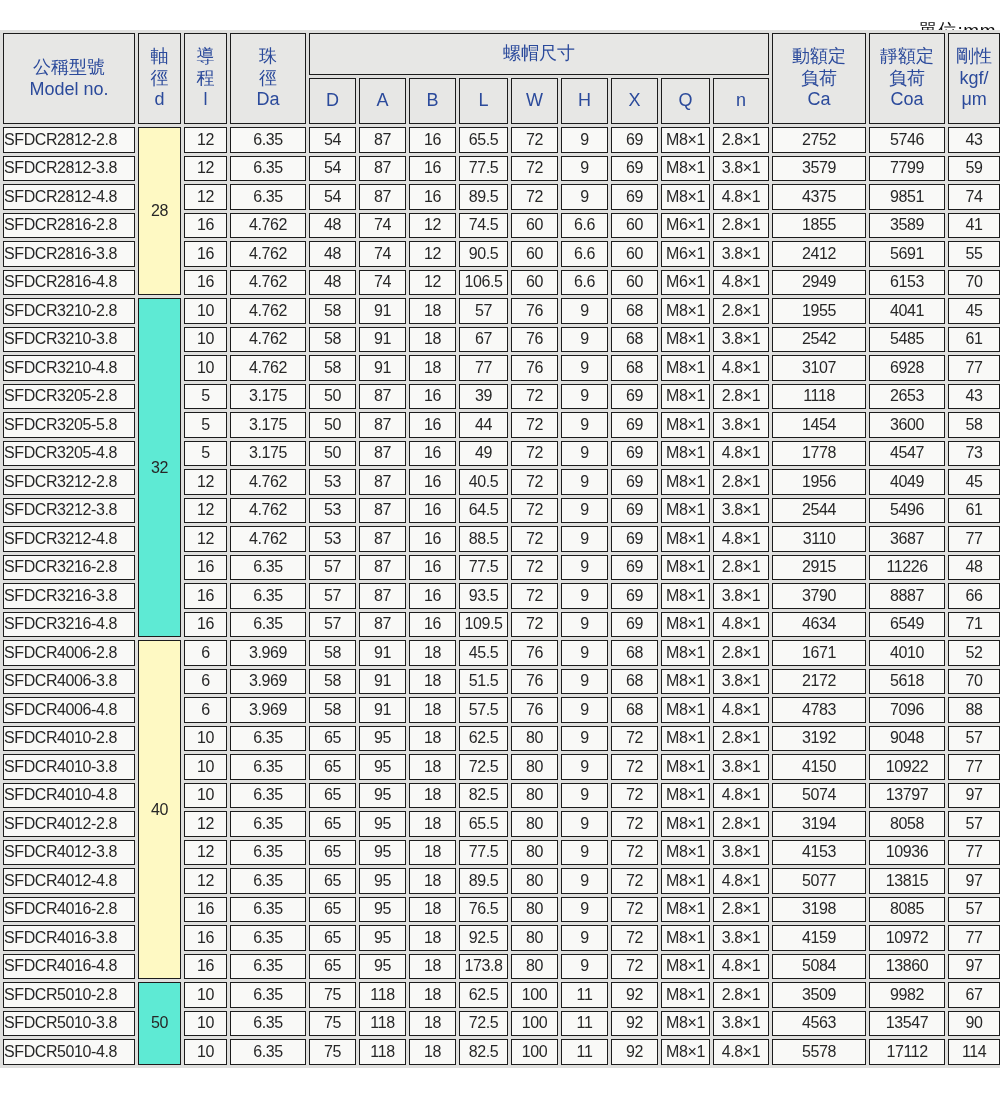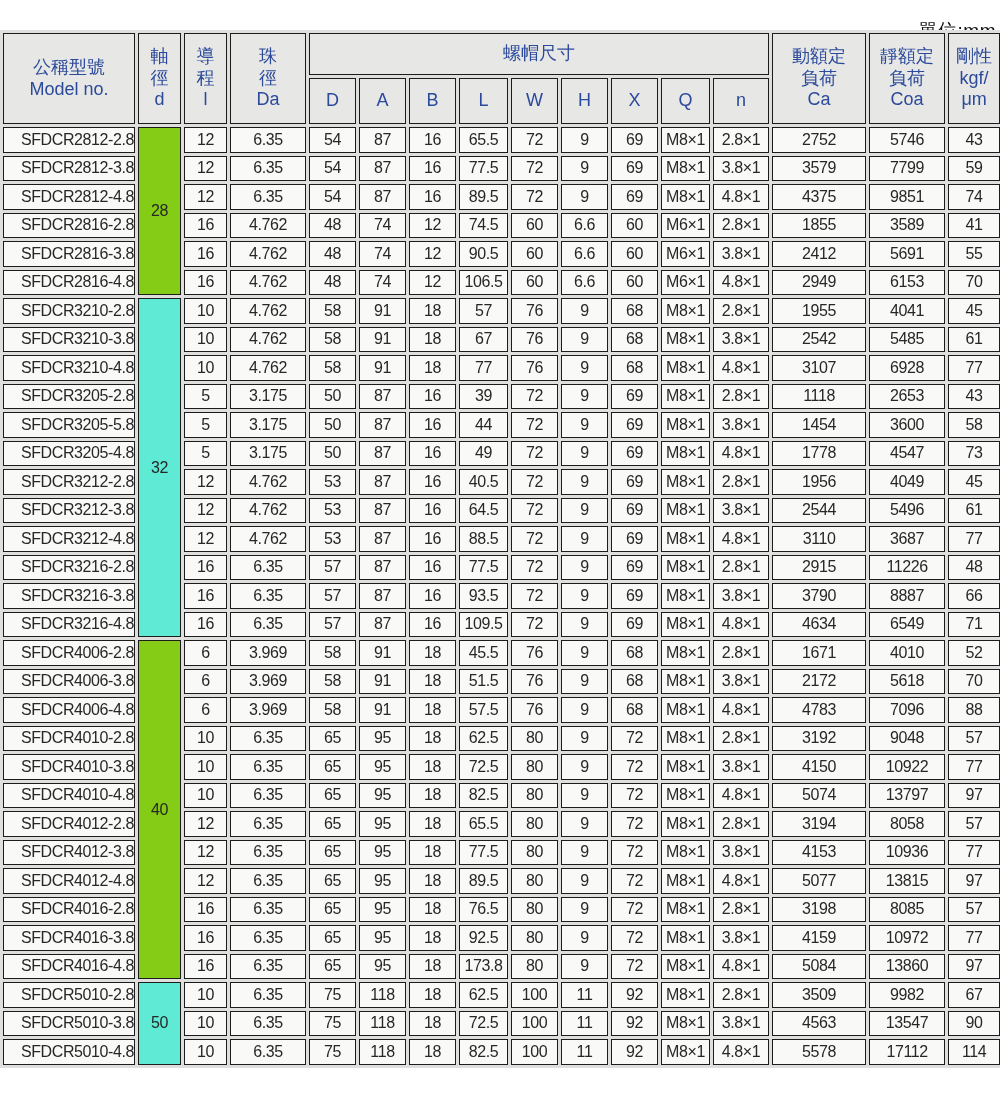--- a/index.html
+++ b/index.html
@@ -28,23 +28,23 @@
     background:#e7e7e5; color:#2b4a9b;
     font-size:18px; font-weight:normal;
     white-space:pre-line; line-height:1.22;
   }
   th.letter { font-size:18px; }
   td {
     background:#f9f9f7; color:#272727;
     font-size:16px; height:25.5px;
     letter-spacing:-0.4px; line-height:1;
   }
-  td.model { text-align:right; padding-left:0; font-size:16px; }
+  td.model { text-align:left; padding-left:0; font-size:16px; }
   td.dcell { background:#5eead4; font-size:16px; }
-  td.dcell.shaded { background:#84cc16; }
+  td.dcell.shaded { background:#fef9c3; }
   thead tr.tier1 th { height:42px; }
   thead tr.tier2 th { height:46px; }
 </style>
 </head>
 <body>
 
 <div class="unit-label">單位:mm</div>
 
 <table class="spec">
   <colgroup>

